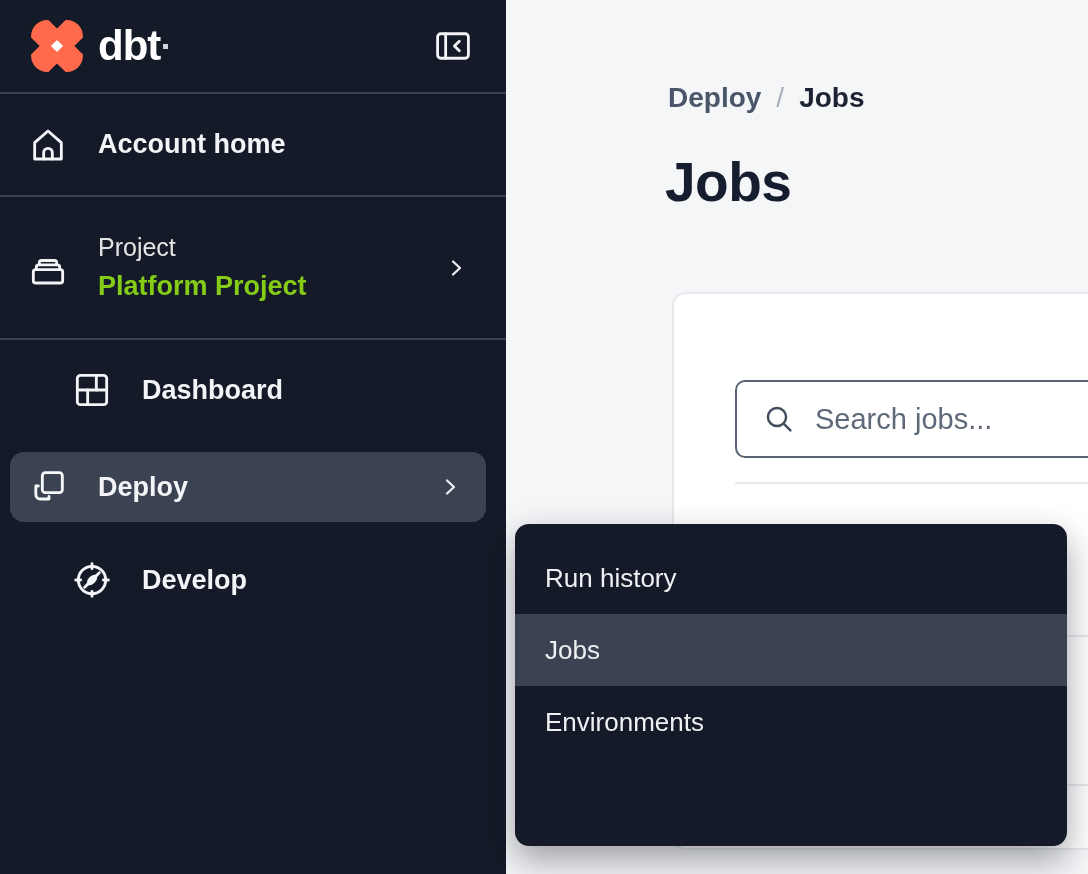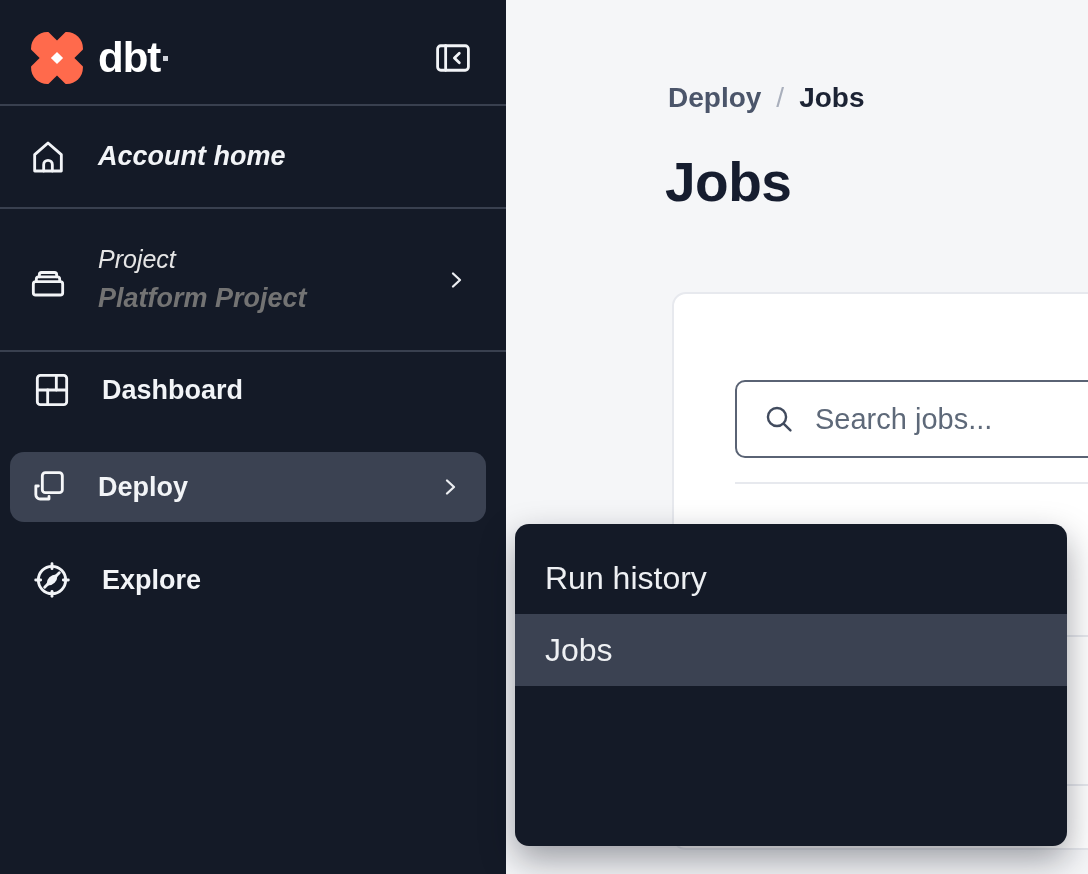--- a/index.html
+++ b/index.html
@@ -10,49 +10,49 @@
     position:relative;
   }
 
   
   .sidebar {
     position:absolute; left:0; top:0; width:506px; height:874px;
     background:#141a27; color:#f2f4f7; z-index:2;
   }
   .side-header {
     height:94px; border-bottom:2px solid #39404f;
-    display:flex; align-items:center; padding:15px 30px;margin-top:12px;
+    display:flex; align-items:center; padding:15px 30px;
   }
   .logo-mark { width:54px; height:54px; flex:0 0 auto; }
   .logo-text {
     font-size:42px; font-weight:800; color:#ffffff;
     margin-left:14px; letter-spacing:-1px; line-height:1;
   }
   .logo-tm { display:inline-block; width:5px; height:5px; background:#cfd3da; margin-left:3px; }
   .collapse-btn {
     margin-left:auto; background:none; border:none; cursor:pointer;
     display:flex; align-items:center; padding:0;
   }
 
   .nav-row {
-    display:flex; align-items:center; padding-left:28px; position:relative;font-style:italic;
+    display:flex; align-items:center; padding-left:28px; position:relative;
   }
   .row-account { height:103px; border-bottom:2px solid #39404f; }
   .row-project { height:143px; border-bottom:2px solid #39404f; }
   .nav-flow { position:absolute; left:0; top:346px; width:506px; }
-  .nav-item { height:88px; display:flex; align-items:center; padding-left:32px; position:relative; cursor:pointer; }
+  .nav-item { height:88px; display:flex; align-items:center; padding-left:32px; position:relative; cursor:pointer;margin-left:40px; }
   .nav-item.active {
     height:70px; margin:18px 20px 14px 10px; padding-left:18px;
     background:#3b4252; border-radius:14px;
   }
   .nav-icon { width:40px; height:40px; flex:0 0 auto; }
   .nav-label { font-size:27px; font-weight:700; color:#f2f4f7; margin-left:30px; }
   .proj-col { margin-left:30px; display:flex; flex-direction:column; gap:9px; }
   .proj-kicker { font-size:25px; font-weight:400; color:#e5e5e5; }
-  .proj-name { font-size:27px; font-weight:700; color:#737373; }
+  .proj-name { font-size:27px; font-weight:700; color:#84cc16; }
   .chev { position:absolute; right:38px; top:50%; transform:translateY(-50%); }
   .nav-item.active .chev { right:24px; }
 
   
   .main { position:absolute; left:506px; top:0; width:582px; height:874px; }
   .breadcrumb {
     position:absolute; left:162px; top:82px;
     font-size:28px; font-weight:600; color:#4b556a;
     display:flex; gap:15px; align-items:baseline;
   }
@@ -84,21 +84,21 @@
 
   
   .flyout {
     position:absolute; left:515px; top:524px; width:552px; height:322px;
     background:#141a27; border-radius:14px; z-index:5;
     padding:18px 0 16px 0;
     box-shadow:0 14px 34px rgba(10,14,25,0.38);
   }
   .flyout-item {
     height:72px; display:flex; align-items:center; padding-left:30px;
-    font-size:32px; font-weight:400; color:#eef0f3; cursor:pointer;
+    font-size:26px; font-weight:400; color:#eef0f3; cursor:pointer;
   }
   .flyout-item.active { background:#3b4252; }
 
   svg { display:block; }
 </style>
 </head>
 <body>
 
 <aside class="sidebar">
 
@@ -182,21 +182,21 @@
     <div class="nav-item">
       <svg class="nav-icon" viewBox="0 0 24 24" fill="none" stroke="#f2f4f7" stroke-width="1.7" stroke-linecap="round" stroke-linejoin="round">
         <circle cx="12" cy="12" r="8.2"></circle>
         <line x1="12" y1="2.2" x2="12" y2="5.2"></line>
         <line x1="12" y1="18.8" x2="12" y2="21.8"></line>
         <line x1="2.2" y1="12" x2="5.2" y2="12"></line>
         <line x1="18.8" y1="12" x2="21.8" y2="12"></line>
         <line x1="7.6" y1="16.4" x2="16.4" y2="7.6"></line>
         <path d="M9.6 14.4 C9.6 11.8 11.8 9.6 14.4 9.6 C14.4 12.2 12.2 14.4 9.6 14.4 Z"></path>
       </svg>
-      <span class="nav-label">Explore</span>
+      <span class="nav-label">Develop</span>
     </div>
 
   </nav>
 </aside>
 
 <main class="main">
 
   <div class="breadcrumb">
     <span>Deploy</span>
     <span class="sep">/</span>
@@ -220,13 +220,16 @@
 
 </main>
 
 <div class="flyout">
   <div class="flyout-item">
     <span>Run history</span>
   </div>
   <div class="flyout-item active">
     <span>Jobs</span>
   </div>
+  <div class="flyout-item">
+    <span>Environments</span>
+  </div>
 </div>
 
 </body></html>

